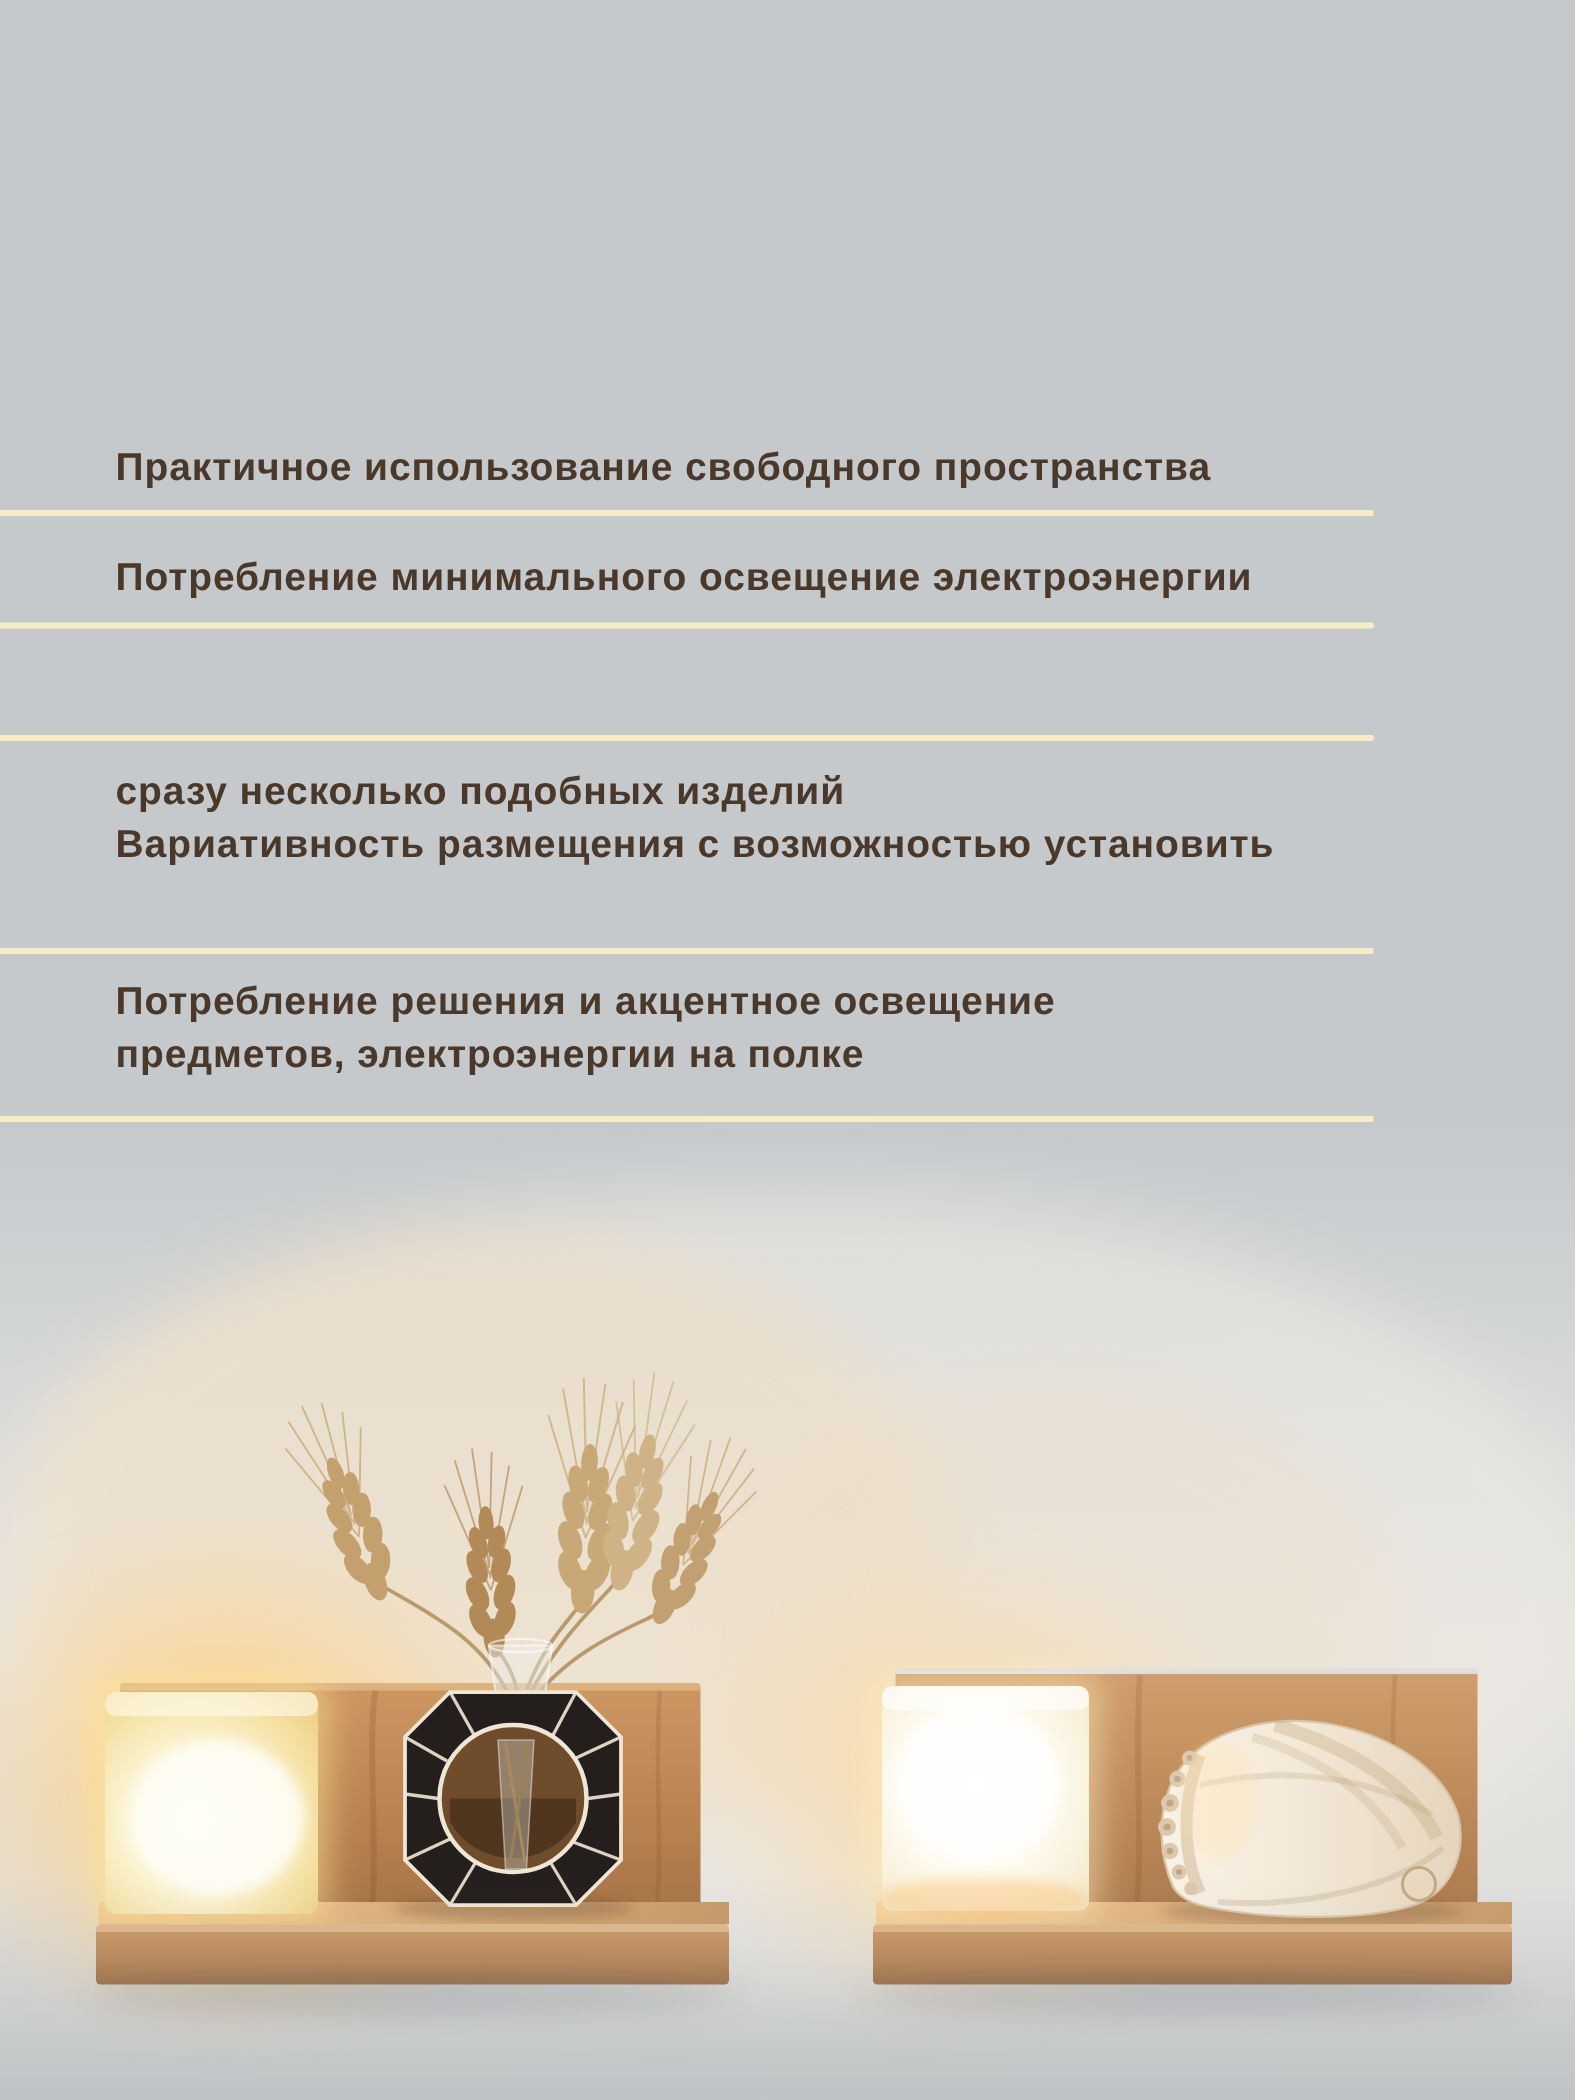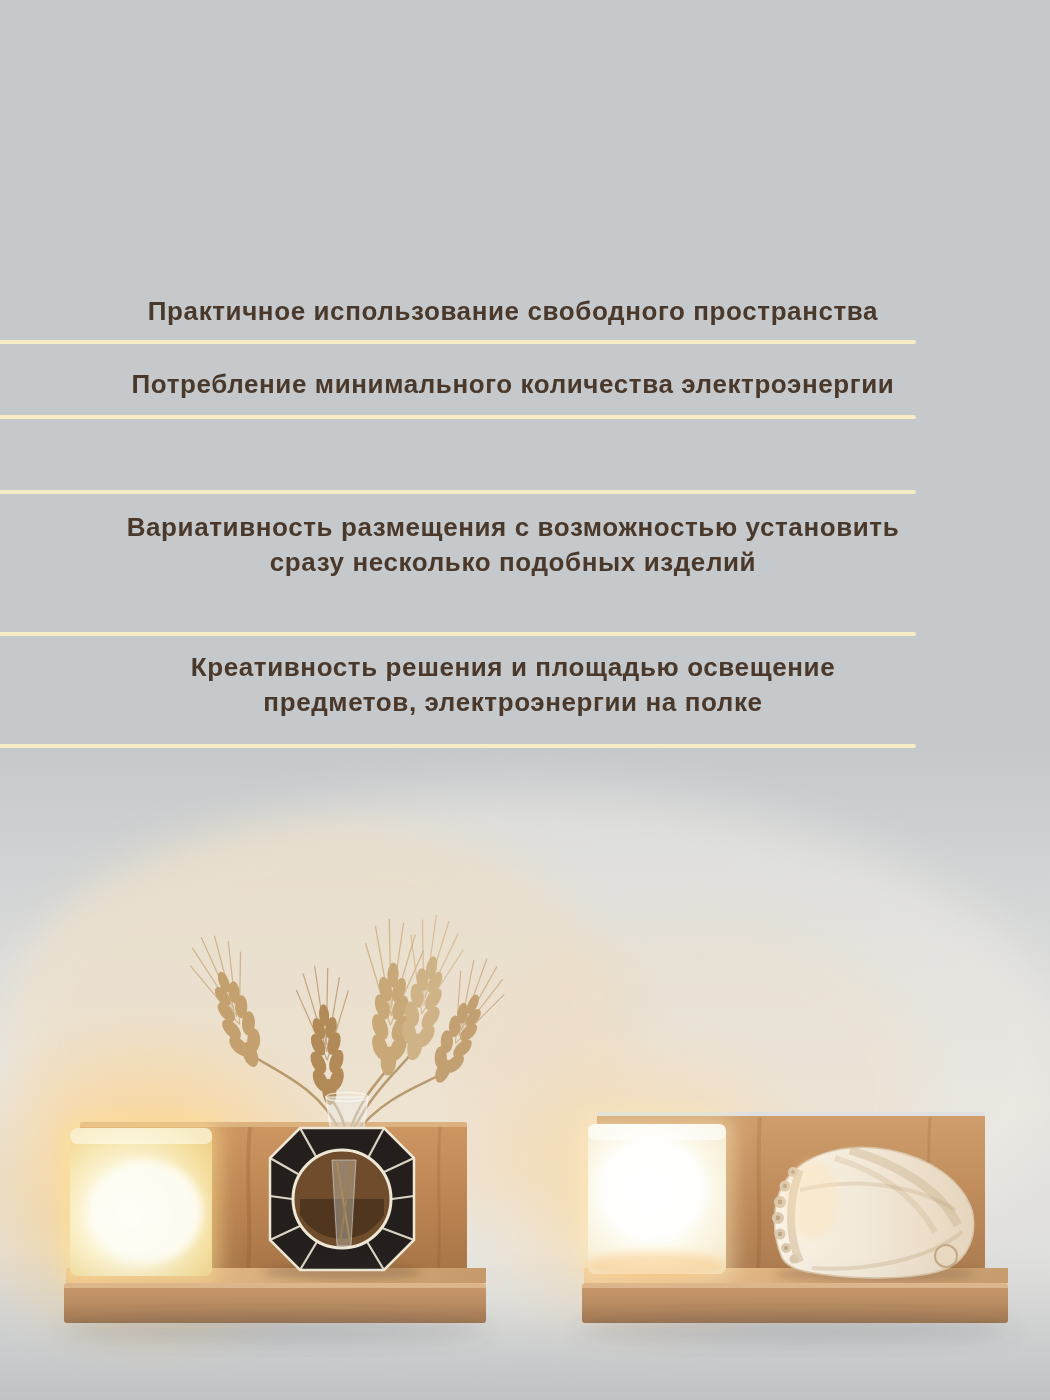--- a/index.html
+++ b/index.html
@@ -5,25 +5,24 @@
   html,body{margin:0;padding:0;}
   .canvas{
     position:relative;
     width:1050px;height:1400px;
     background:#c5c9cc;
     overflow:hidden;
     font-family:"Liberation Sans", sans-serif;
   }
   .benefits{position:absolute;left:0;top:0;width:1050px;height:760px;z-index:3;}
   .benefit{
-    position:absolute;left:63px;width:900px;
+    position:absolute;left:77px;width:900px;
     color:#4a392b;
     font-size:26px;font-weight:700;letter-spacing:.6px;
     line-height:35px;
-    text-align:center;
   }
   .benefit p{margin:0;padding:0;}
   .divider{
     position:absolute;left:0;width:916px;height:4px;
     background:#f6edc5;
     border-radius:0 2px 2px 0;
   }
   .photo{position:absolute;left:0;top:0;z-index:1;display:block;}
 </style>
 </head>
@@ -249,32 +248,32 @@
   </svg>
 
   <section class="benefits">
 
     <div class="benefit" style="top:294px">
       <p>Практичное использование свободного пространства</p>
     </div>
     <div class="divider" style="top:340px"></div>
 
     <div class="benefit" style="top:367px">
-      <p>Потребление минимального количества электроэнергии</p>
+      <p>Потребление минимального освещение электроэнергии</p>
     </div>
     <div class="divider" style="top:415px"></div>
 
     <div class="divider" style="top:490px"></div>
 
     <div class="benefit" style="top:510px">
+      <p>сразу несколько подобных изделий</p>
       <p>Вариативность размещения с возможностью установить</p>
-      <p>сразу несколько подобных изделий</p>
     </div>
     <div class="divider" style="top:632px"></div>
 
     <div class="benefit" style="top:650px">
-      <p>Креативность решения и площадью освещение</p>
+      <p>Потребление решения и акцентное освещение</p>
       <p>предметов, электроэнергии на полке</p>
     </div>
     <div class="divider" style="top:744px"></div>
 
   </section>
 </div>
 
 </body></html>

